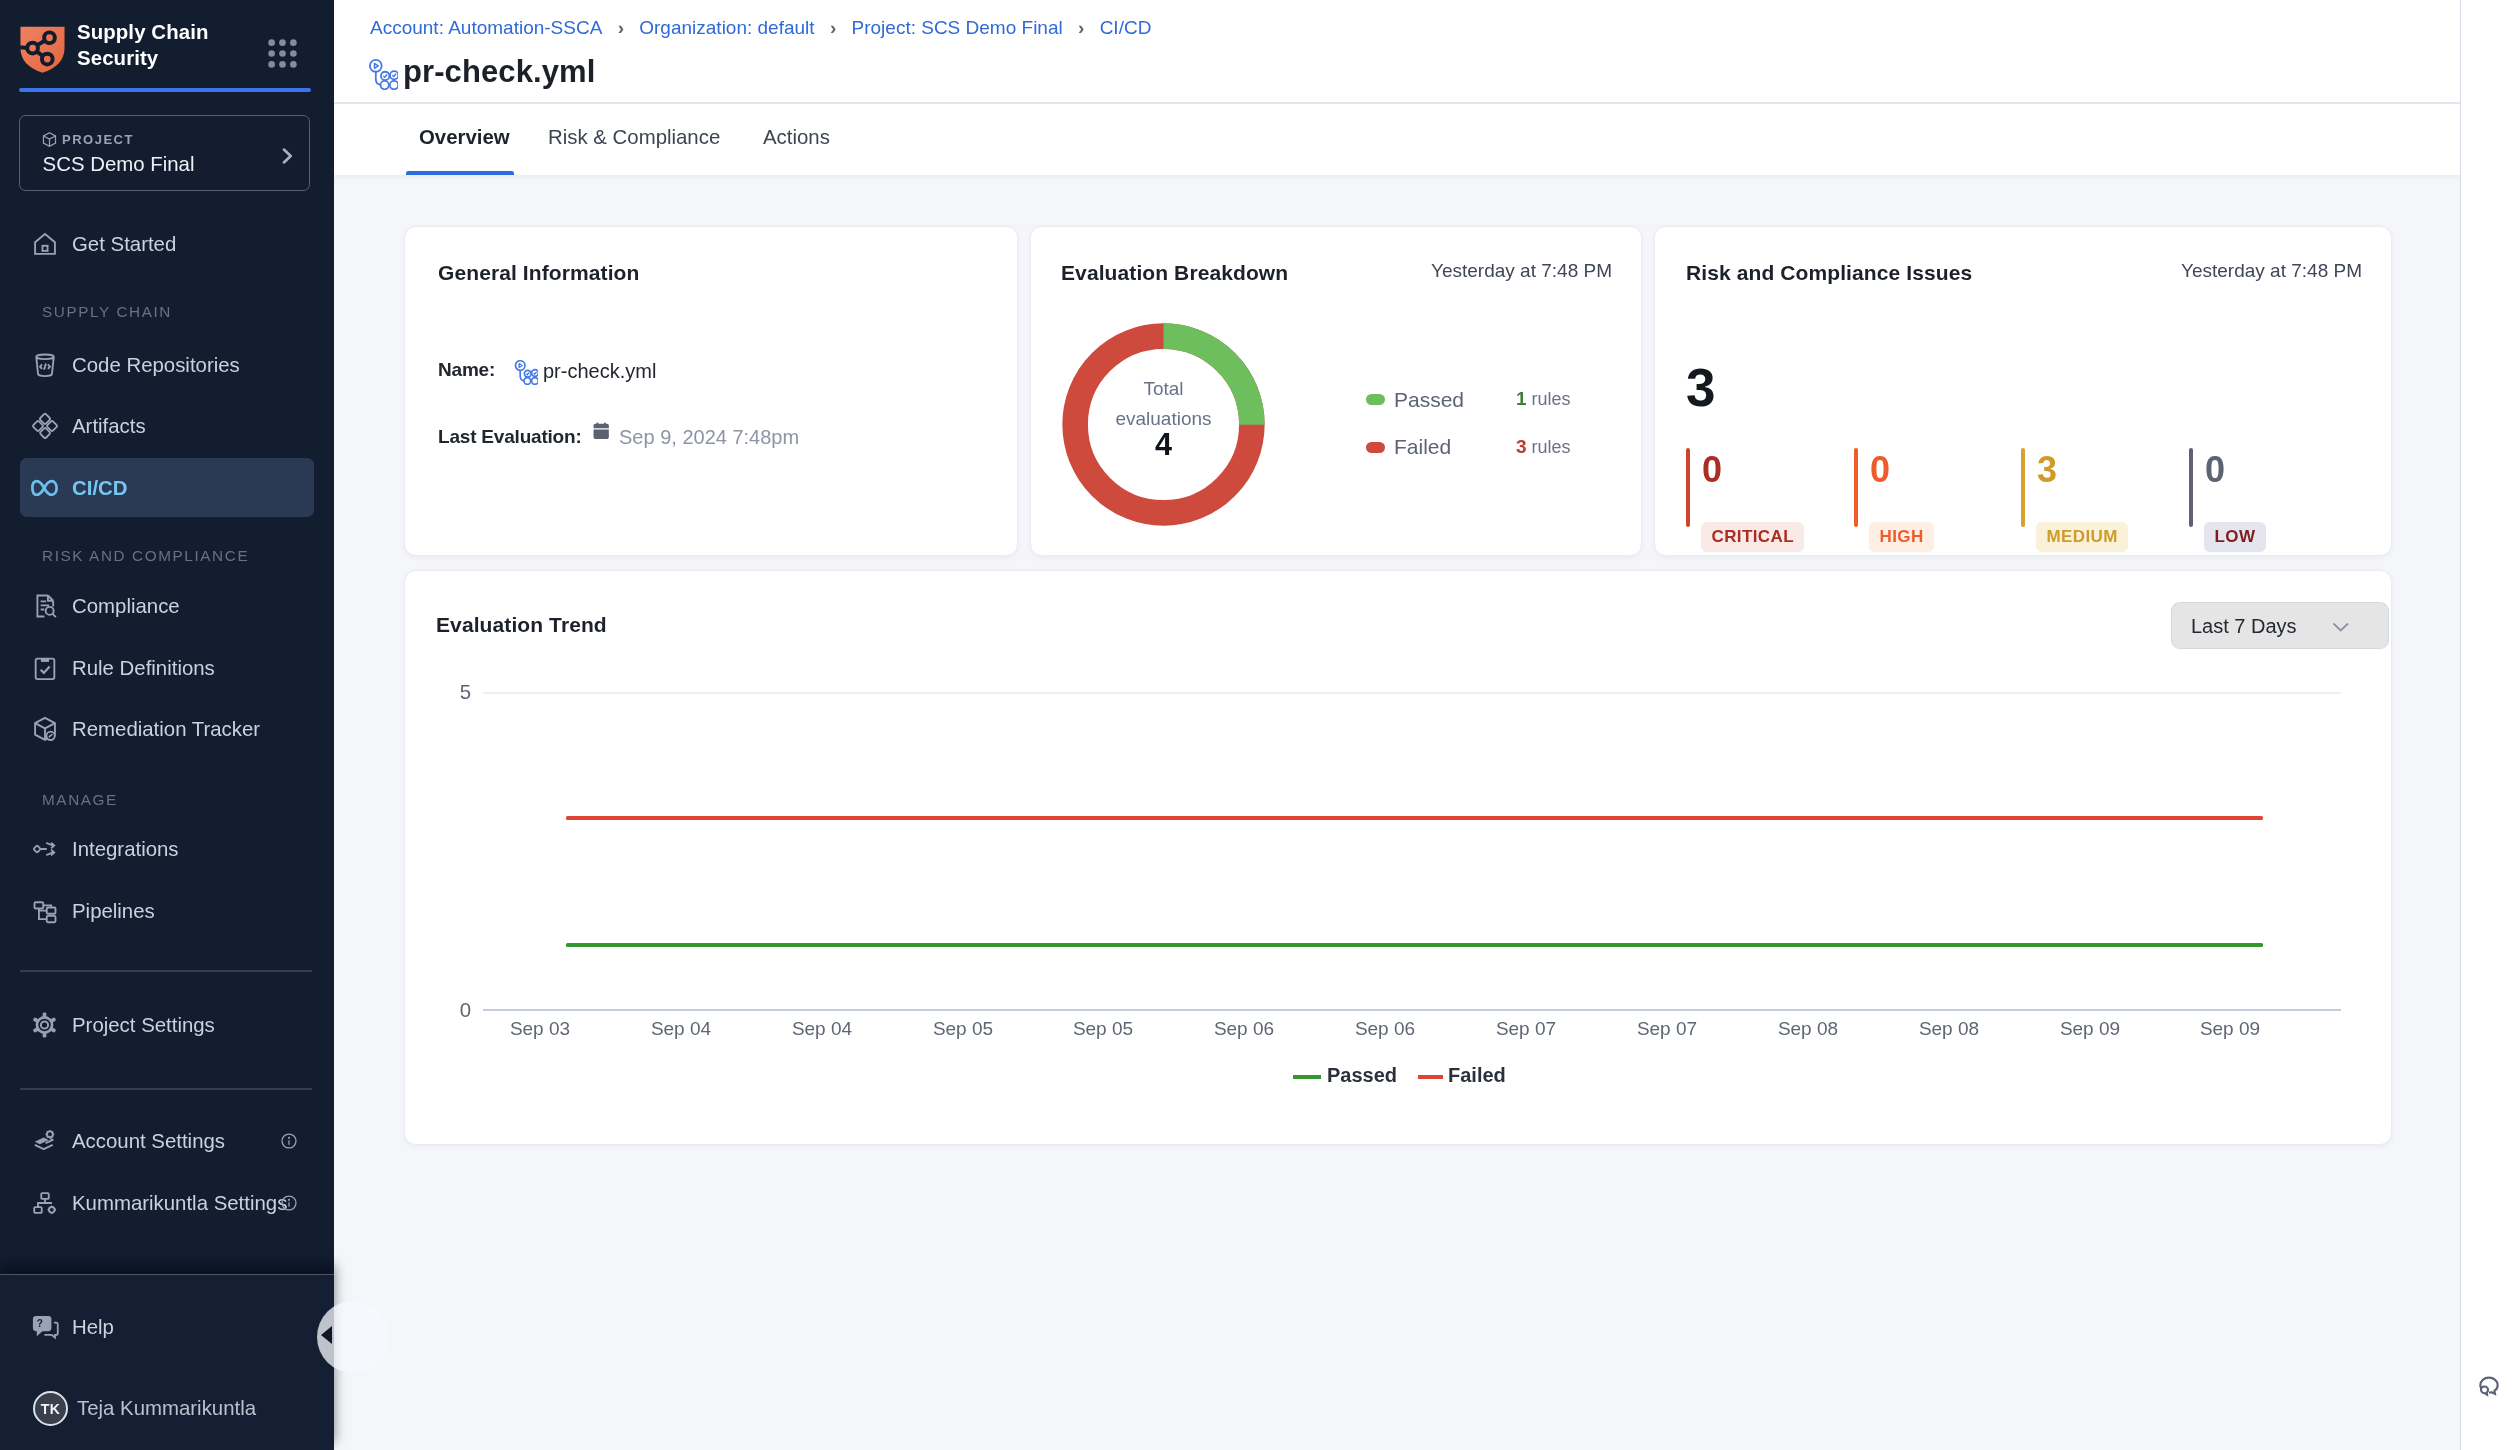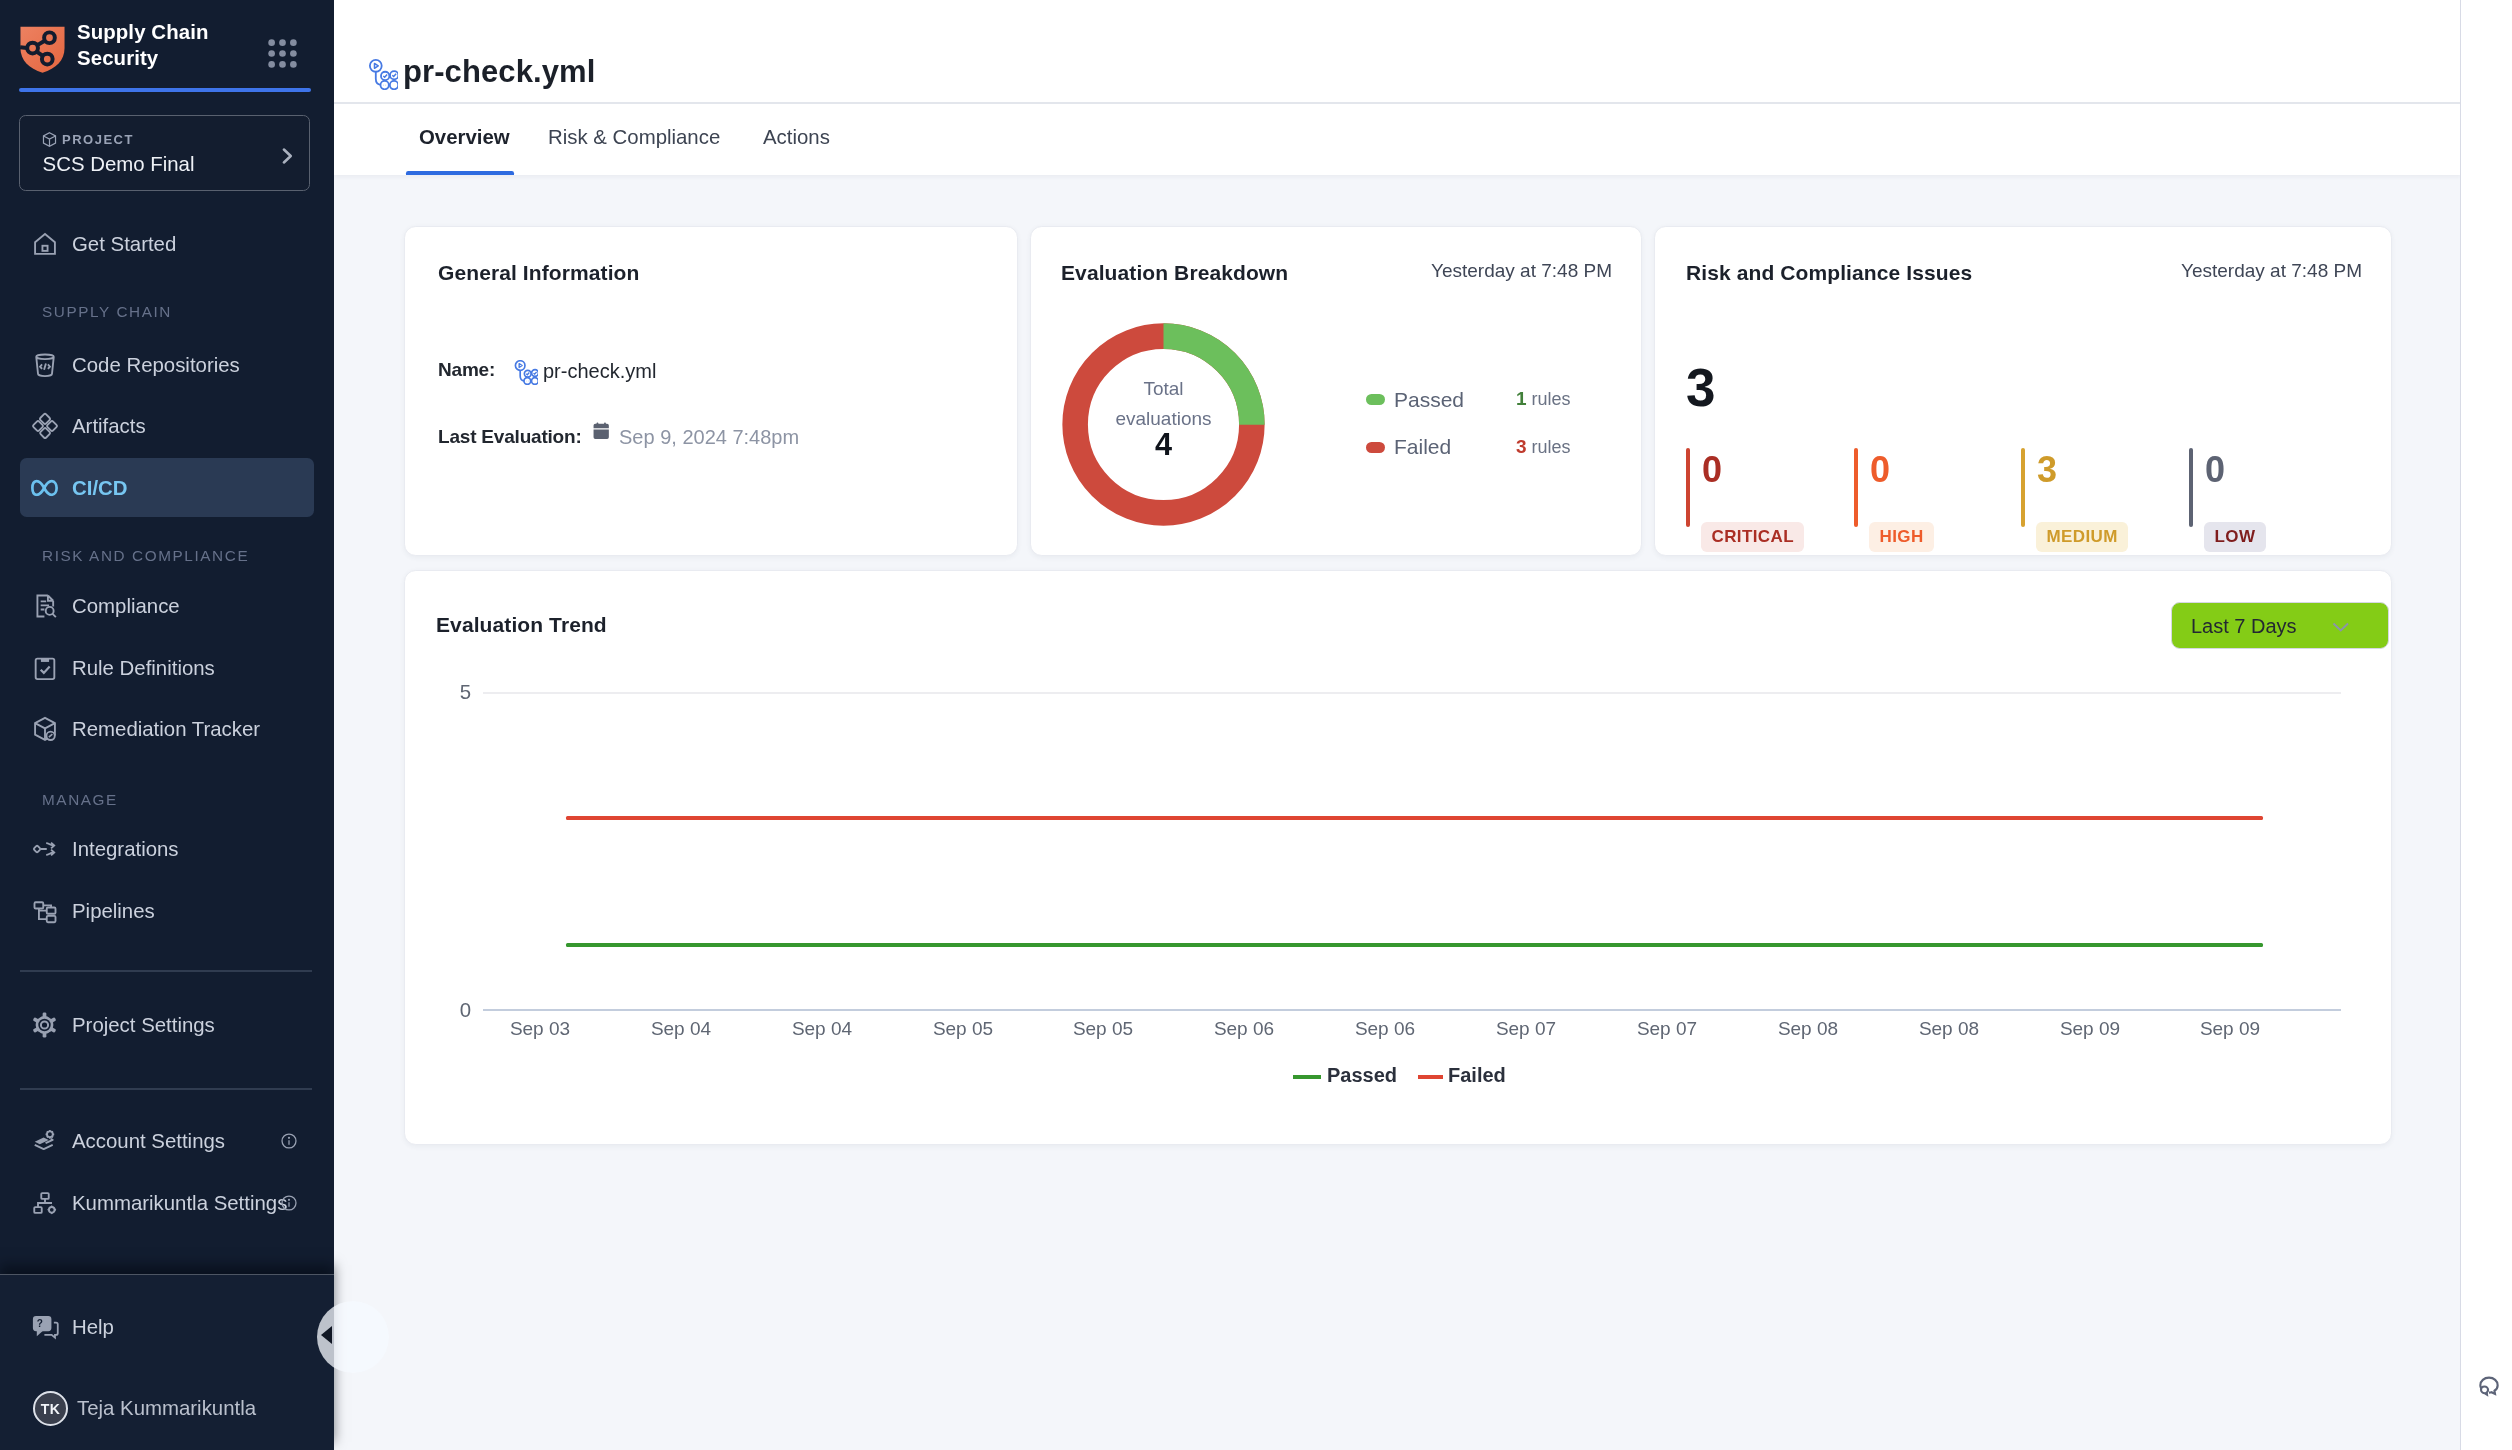--- a/index.html
+++ b/index.html
@@ -265,20 +265,21 @@
 <div class="abs" style="left:321px;top:1326px;width:0;height:0;border-top:9.5px solid transparent;border-bottom:9.5px solid transparent;border-right:11.7px solid #111724;z-index:7;"></div>
 
 <div id="rightrail">
   <svg class="abs" style="left:11.7px;top:1369px" width="32" height="32" viewBox="0 0 24 24" fill="none" stroke="#5d6478" stroke-width="1.6">
     <path d="M8.2 15.9 C6.6 15.4 5.5 13.9 5.5 12.1 C5.5 9 8.3 6.5 12 6.5 C15.7 6.5 18.5 9 18.5 12.1 C18.5 13.8 17.6 15.3 16.1 16.3 L16.5 18.7 L13.9 17.4 C13.3 17.6 12.6 17.7 12 17.7"></path>
     <path d="M8.6 13.1 C10.1 13.1 11.3 14.2 11.3 15.6 C11.3 16.4 10.9 17.1 10.3 17.6 L10.5 19.2 L8.9 18.2 C7.5 18.1 6 17.1 6 15.6 C6 14.2 7.1 13.1 8.6 13.1 Z" fill="#fff"></path>
   </svg>
 </div>
 
 <div id="header">
+  <div id="crumbs">Account: Automation-SSCA<span class="sep">›</span>Organization: default<span class="sep">›</span>Project: SCS Demo Final<span class="sep">›</span>CI/CD</div>
   <svg class="abs" style="left:34px;top:59px" width="30" height="31" viewBox="0 0 41 43" fill="none" stroke="#477ae3" stroke-width="2.5">
     <circle cx="10.5" cy="9.5" r="8.2"></circle>
     <path d="M8.7 6.1 L13.9 9.5 L8.7 12.9 Z" stroke-linejoin="round" stroke-width="2.1"></path>
     <path d="M10.5 17.7 L10.5 27.5 C10.5 32.5 13 35.5 17.5 35.8"></path>
     <circle cx="23.5" cy="23.5" r="5.8"></circle>
     <path d="M20.9 23.6 L22.8 25.3 L26.2 21.6" stroke-width="2.1"></path>
     <circle cx="36" cy="22.5" r="5.8"></circle>
     <path d="M33.4 22.6 L35.3 24.3 L38.7 20.6" stroke-width="2.1"></path>
     <path d="M29.2 23.1 L30.3 23"></path>
     <circle cx="22.8" cy="36.2" r="5.8"></circle>
@@ -362,21 +363,21 @@
   </div>
   <div class="sev" style="left:534px;">
     <div class="bar" style="background:#5d6373;"></div>
     <div class="num" style="color:#5d6373;">0</div>
     <div class="chip" style="background:#e5e5ed;color:#7f1d1d;">LOW</div>
   </div>
 </div>
 
 <div class="card" id="trendcard" style="left:404px;top:570px;width:1988px;height:575px;">
   <div class="ctitle" style="left:31px;top:42px;">Evaluation Trend</div>
-  <div class="abs" style="left:1766px;top:31px;width:218px;height:47px;border:1.5px solid #d5d8e3;border-radius:8.8px;background:#84cc16;">
+  <div class="abs" style="left:1766px;top:31px;width:218px;height:47px;border:1.5px solid #d5d8e3;border-radius:8.8px;background:#e5e5e5;">
     <div class="abs" style="left:19px;top:12.4px;font-size:20px;color:#232832;">Last 7 Days</div>
     <svg class="abs" style="left:160px;top:19px" width="17.5" height="10.2" viewBox="0 0 24 14" fill="none" stroke="#8b93ad" stroke-width="2.6">
         <path d="M2 2 L12 11.5 L22 2"></path>
       </svg>
   </div>
 
   <div class="abs" style="left:44px;top:110px;width:22px;text-align:right;font-size:20.4px;color:#5f6673;">5</div>
   <div class="abs" style="left:44px;top:428px;width:22px;text-align:right;font-size:20.4px;color:#5f6673;">0</div>
 
   <div class="abs" style="left:78px;top:121px;width:1858px;height:1.5px;background:#ededf0;"></div>

